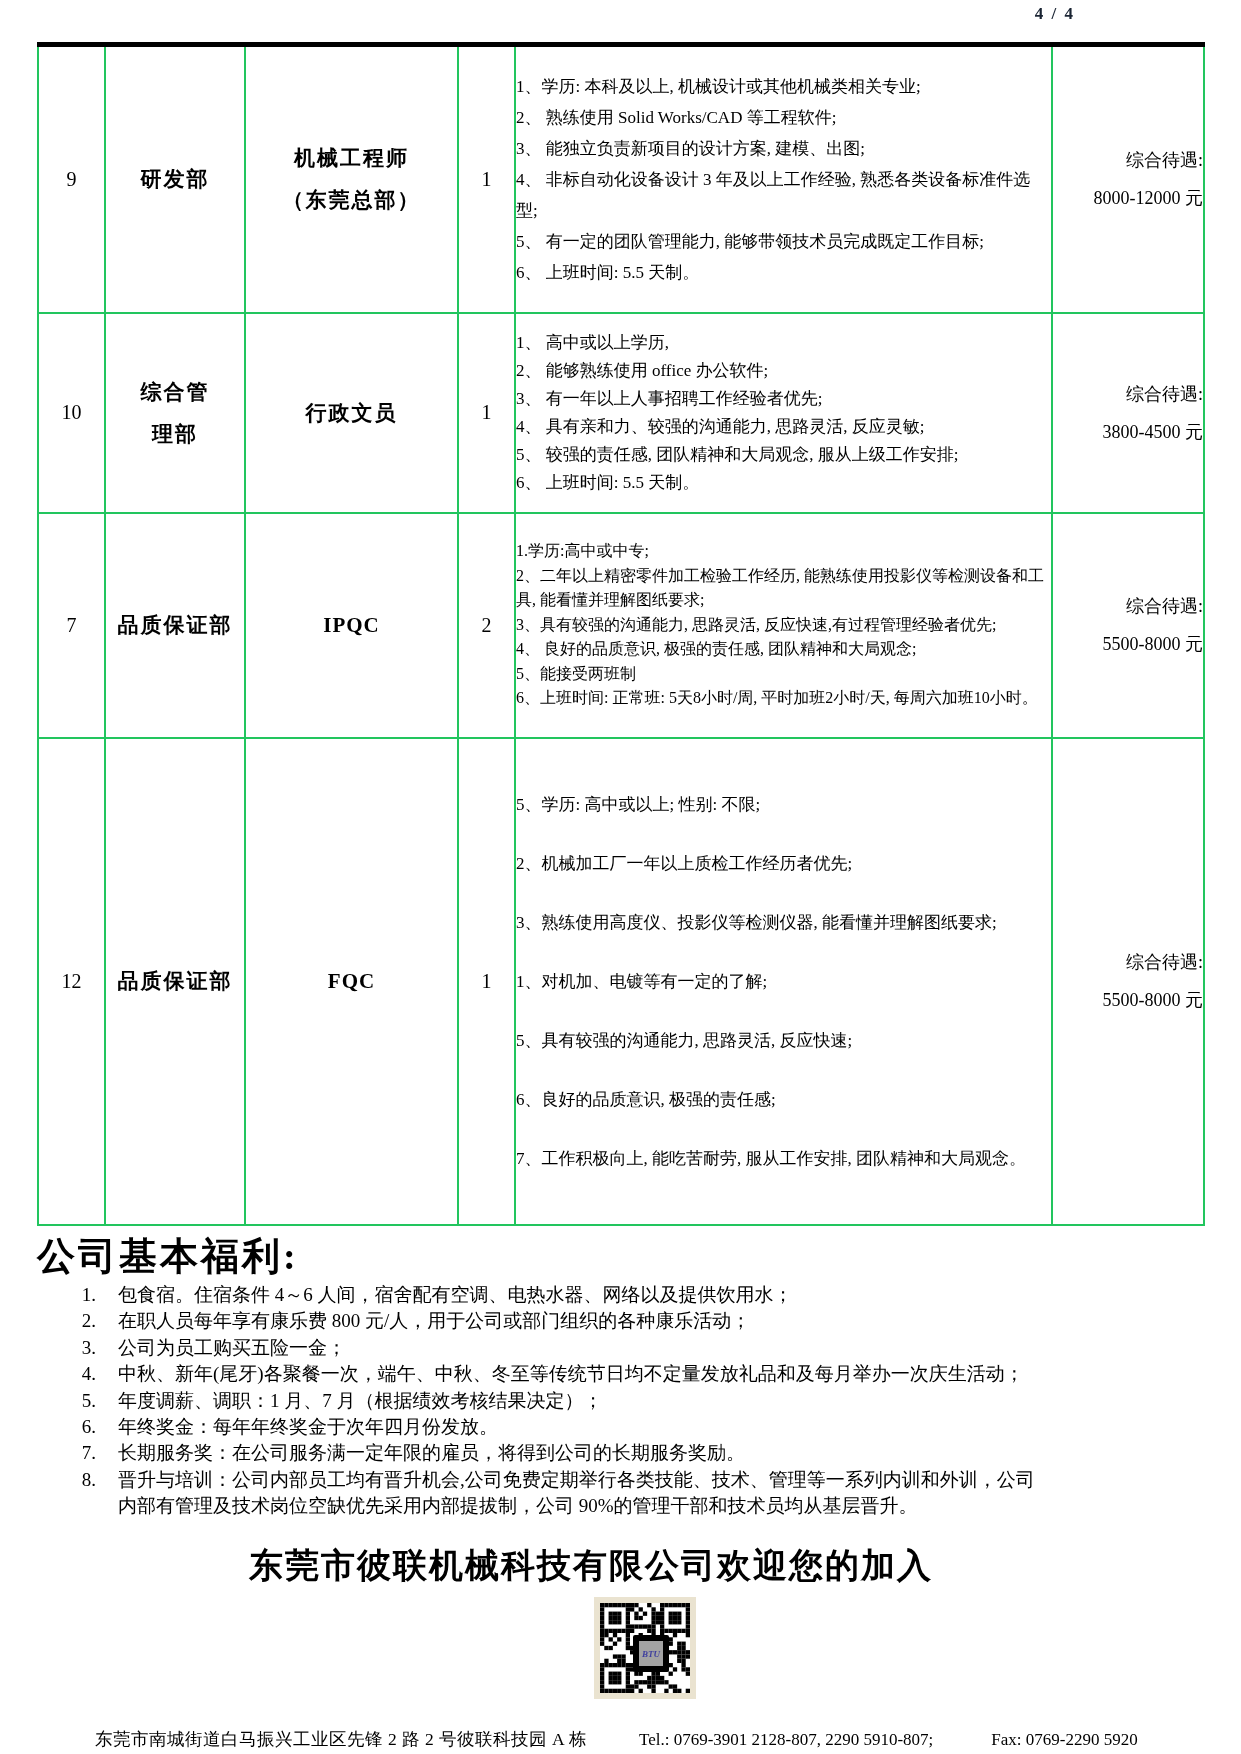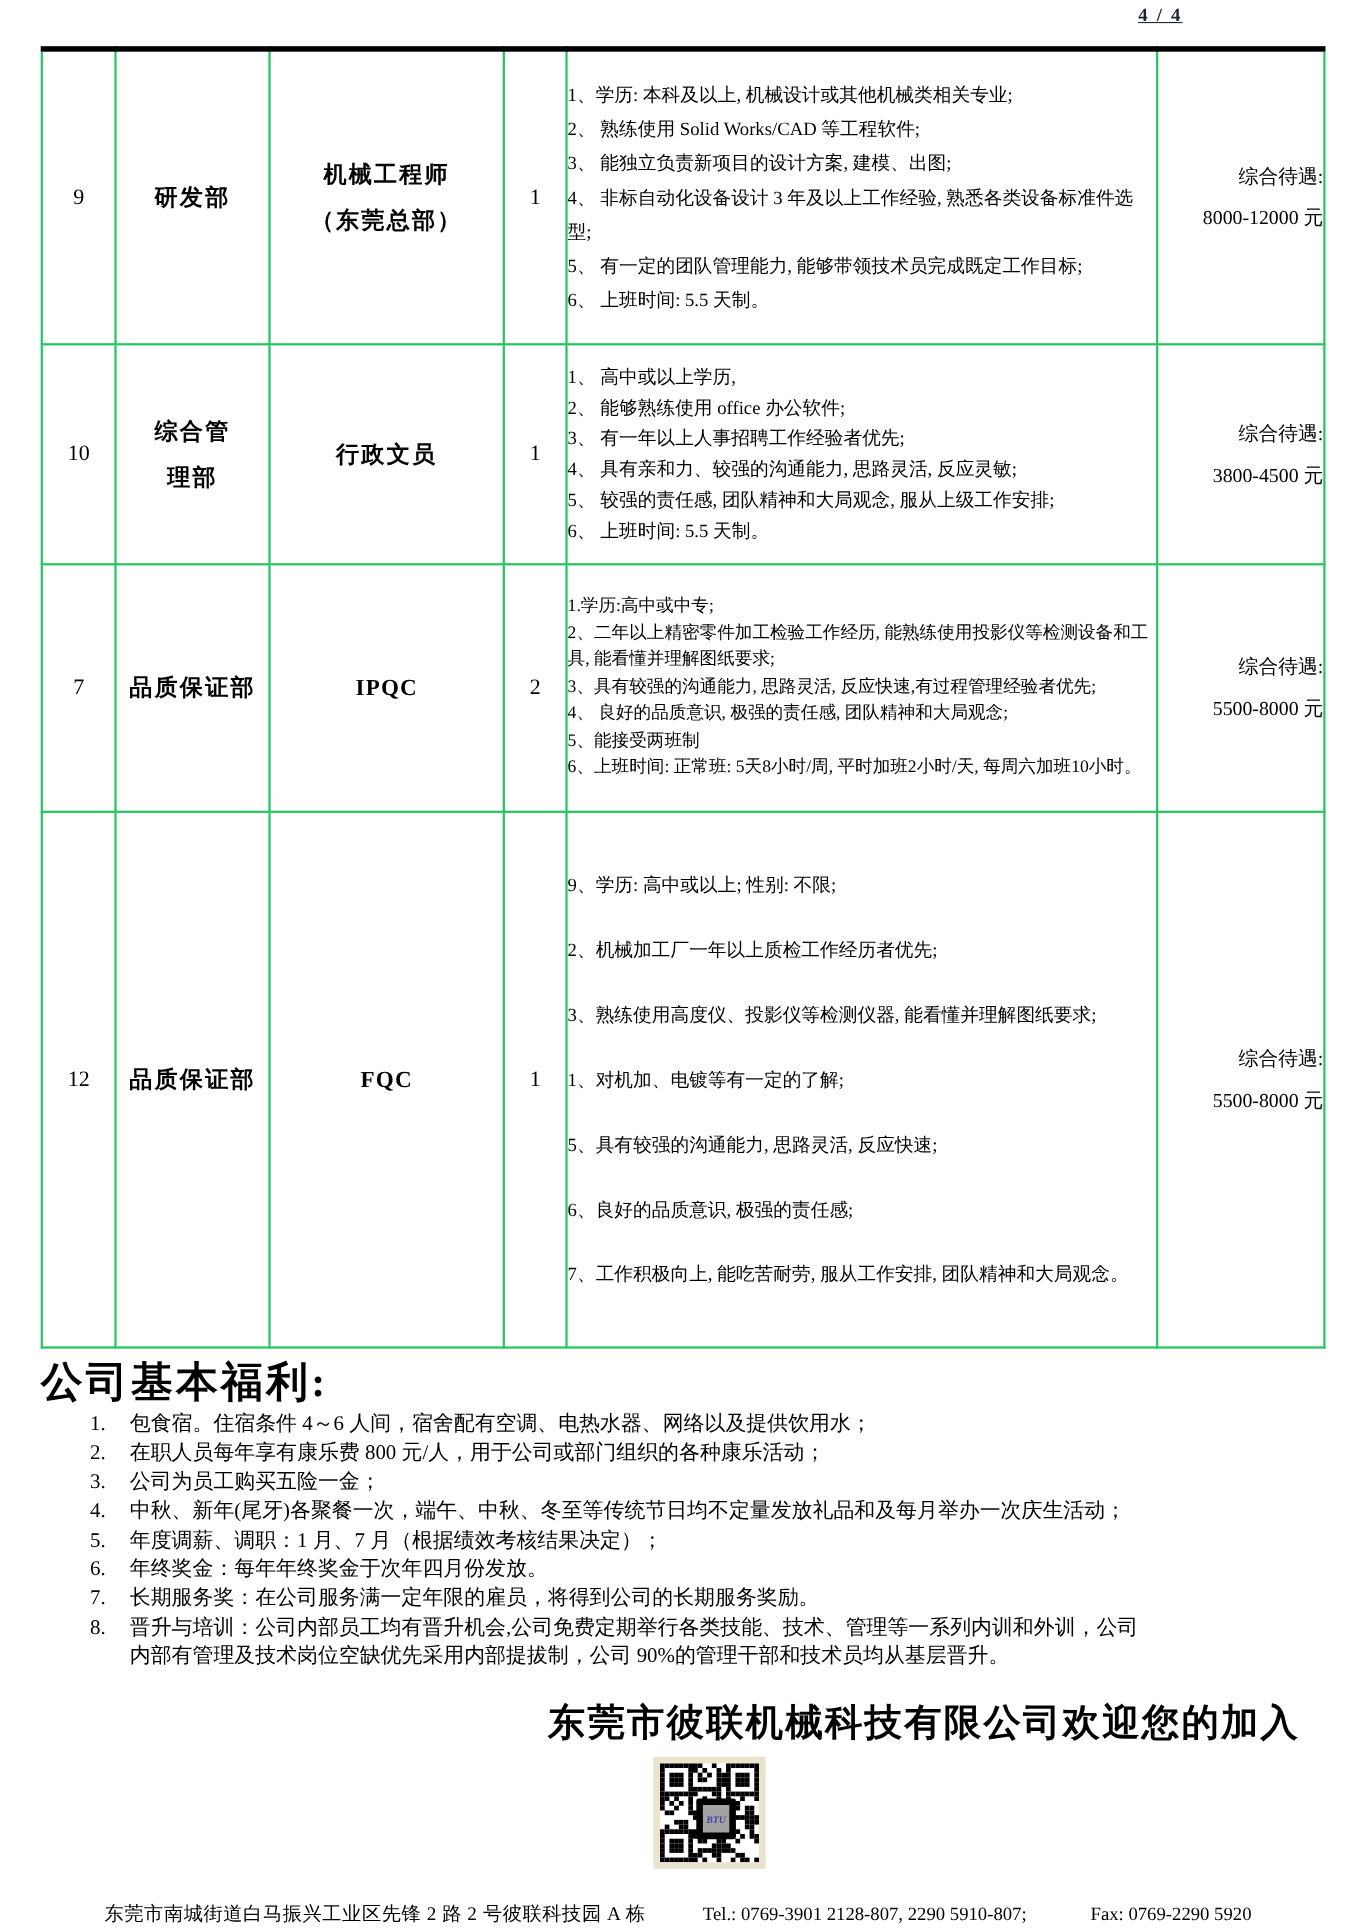--- a/index.html
+++ b/index.html
@@ -1,20 +1,20 @@
 <!DOCTYPE html>
 <html><head>
 <meta charset="utf-8">
 <style>
   html,body{margin:0;padding:0;background:#ffffff;}
   .page{position:relative;width:1241px;height:1754px;background:#fff;overflow:hidden;
         font-family:"Liberation Serif","DejaVu Serif",serif;color:#000;}
 
   .page-number{position:absolute;top:4px;right:166px;font-size:17px;font-weight:bold;
-               color:#1a2433;letter-spacing:2px;text-decoration:underline;}
+               color:#1a2433;letter-spacing:2px;}
 
   
   .jobs{position:absolute;left:37px;top:42px;width:1166px;border-collapse:collapse;
         table-layout:fixed;}
   .jobs{border:2px solid #000;border-top:5px solid #000;}
   .jobs td{border:2px solid #22c55e;vertical-align:middle;padding:0;}
   .c-no{text-align:center;font-size:20px;}
   .c-dept,.c-pos{text-align:center;font-weight:bold;font-size:21px;letter-spacing:2px;
                  white-space:pre-line;line-height:2.0;}
   .c-pos-latin{letter-spacing:1px;font-size:21px;}
@@ -29,21 +29,21 @@
 
   
   .benefits-title{position:absolute;left:37px;top:1231px;font-size:38px;font-weight:900;
                   letter-spacing:3px;}
   .benefits{position:absolute;left:72px;top:1282px;width:1125px;font-size:19px;}
   .b-item{display:flex;line-height:26.4px;}
   .b-num{width:24px;text-align:right;margin-right:22px;flex:none;}
   .b-text{flex:1;white-space:pre-line;}
 
   
-  .welcome{position:absolute;left:0;top:1543px;width:1182px;text-align:right;
+  .welcome{position:absolute;left:0;top:1543px;width:1182px;text-align:center;
            font-size:34px;font-weight:bold;letter-spacing:2px;}
   .qr-frame{position:absolute;left:594px;top:1597px;width:90px;height:90px;
             background:#fff;border:6px solid #eae3d0;}
   .qr-frame svg{display:block;}
   .qr-logo{position:absolute;left:33px;top:32px;width:24px;height:25px;background:#a3a3a3;
            border:6px solid #000000;border-radius:2px;display:flex;align-items:center;
            justify-content:center;font-size:9px;font-style:italic;font-weight:bold;
            color:#3f3f9e;}
 
   
@@ -125,21 +125,21 @@
         <div>综合待遇:</div>
         <div>5500-8000 元</div>
       </td>
     </tr>
     <tr class="r12" style="height:487px">
       <td class="c-no">12</td>
       <td class="c-dept">品质保证部</td>
       <td class="c-pos c-pos-latin">FQC</td>
       <td class="c-cnt">1</td>
       <td class="c-req">
-        <div class="req">9、学历: 高中或以上; 性别: 不限;</div>
+        <div class="req">5、学历: 高中或以上; 性别: 不限;</div>
         <div class="req">2、机械加工厂一年以上质检工作经历者优先;</div>
         <div class="req">3、熟练使用高度仪、投影仪等检测仪器, 能看懂并理解图纸要求;</div>
         <div class="req">1、对机加、电镀等有一定的了解;</div>
         <div class="req">5、具有较强的沟通能力, 思路灵活, 反应快速;</div>
         <div class="req">6、良好的品质意识, 极强的责任感;</div>
         <div class="req">7、工作积极向上, 能吃苦耐劳, 服从工作安排, 团队精神和大局观念。</div>
       </td>
       <td class="c-sal">
         <div>综合待遇:</div>
         <div>5500-8000 元</div>

